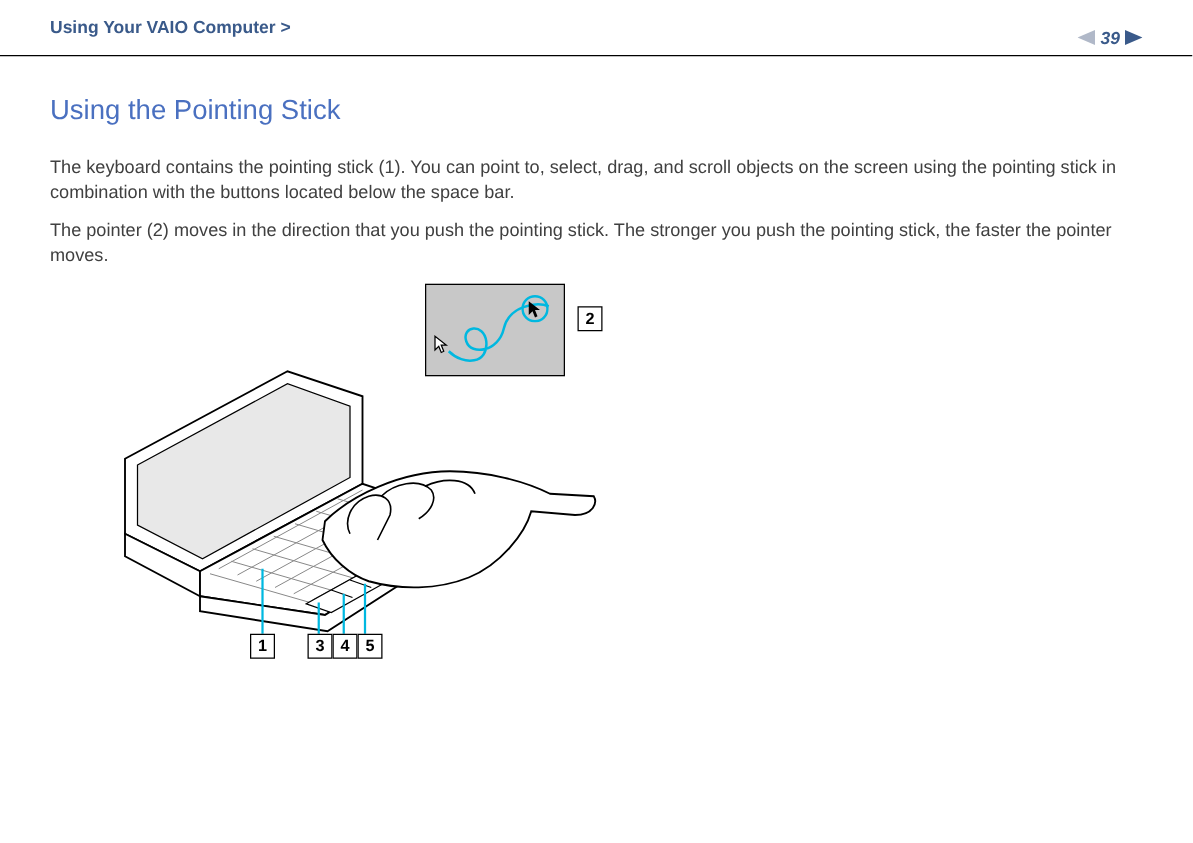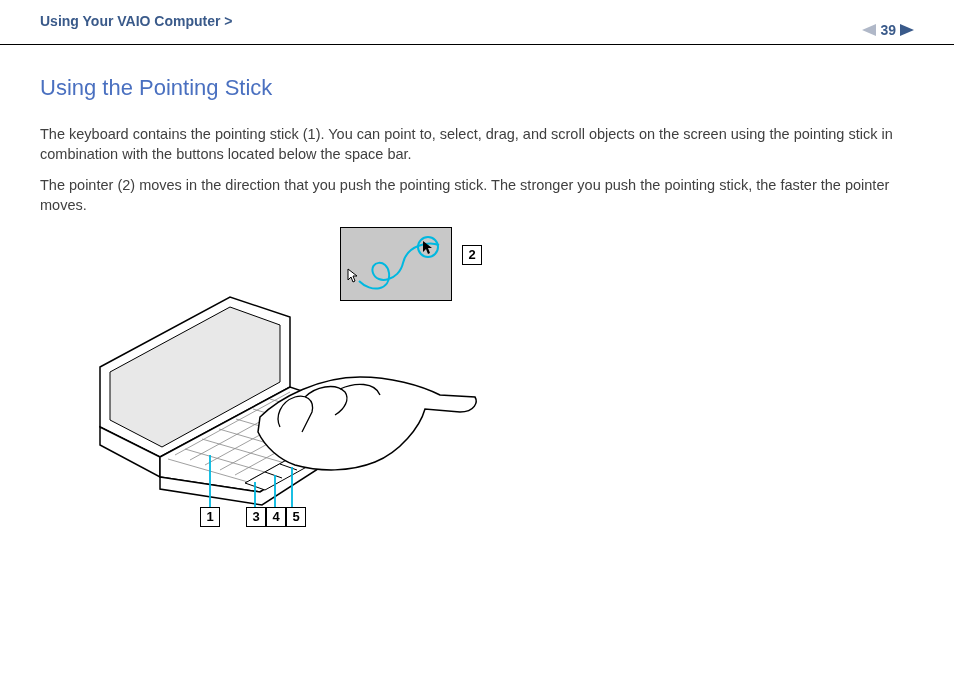--- a/index.html
+++ b/index.html
@@ -29,20 +29,21 @@
   .breadcrumbs .line1 { display: block; }
   .breadcrumbs .line2 { display: block; }
   .page-nav {
     display: flex;
     align-items: center;
     gap: 4px;
     padding-top: 10px;
   }
   .page-number {
     font-size: 14px;
+    font-style: italic;
     font-weight: bold;
     color: #3a5a8a;
   }
   .nav-arrow {
     display: inline-flex;
     align-items: center;
     justify-content: center;
     cursor: pointer;
   }
   .content {

